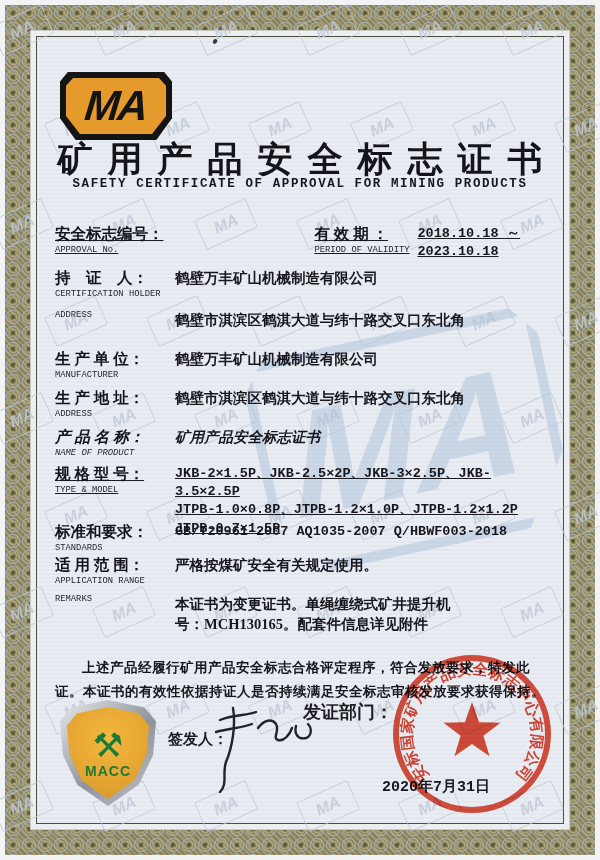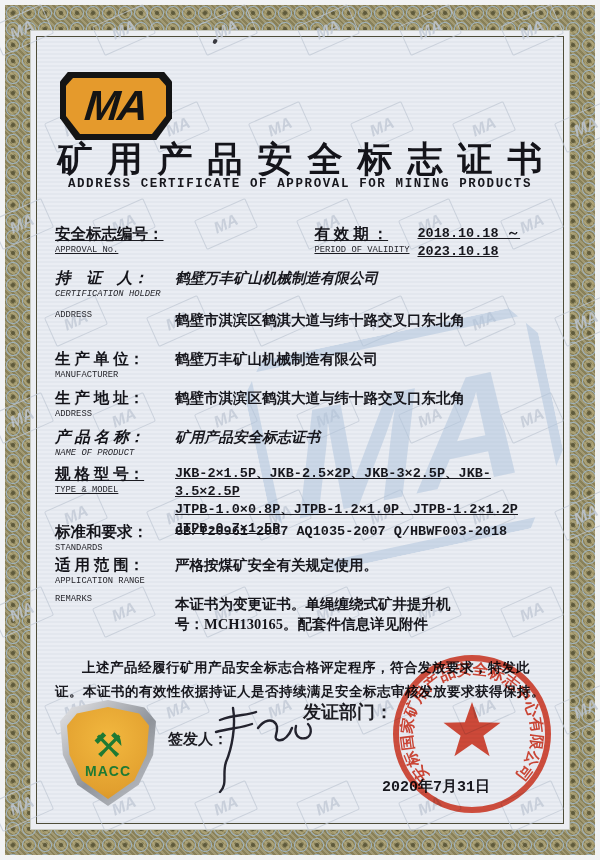--- a/index.html
+++ b/index.html
@@ -189,41 +189,41 @@
 
 <div class="pen-dot"></div>
 
 <div class="ma-badge">
   <div class="inner">
     <span>MA</span>
   </div>
 </div>
 
 <div class="title">矿用产品安全标志证书</div>
-<div class="subtitle">ADDRESS CERTIFICATE OF APPROVAL FOR MINING PRODUCTS</div>
+<div class="subtitle">SAFETY CERTIFICATE OF APPROVAL FOR MINING PRODUCTS</div>
 
 <div class="content">
 
   <div class="row two-col" style="height:44px;">
     <div class="col-l">
       <div class="lbl">
         <span class="cn">安全标志编号：</span>
         <span class="en">APPROVAL No.</span>
       </div>
     </div>
     <div class="col-r">
       <div class="lbl">
         <span class="cn">有 效 期 ：</span>
         <span class="en">PERIOD OF VALIDITY</span>
       </div>
       <div class="val mono">2018.10.18 ～2023.10.18</div>
     </div>
   </div>
 
-  <div class="row" style="height:42px;font-style:italic;">
+  <div class="row" style="height:42px;">
     <div class="lbl">
       <span class="cn">持　证　人：</span>
       <span class="en">CERTIFICATION HOLDER</span>
     </div>
     <div class="val">鹤壁万丰矿山机械制造有限公司</div>
   </div>
 
   <div class="row" style="height:39px;">
     <div class="lbl">
       <span class="en">ADDRESS</span>

